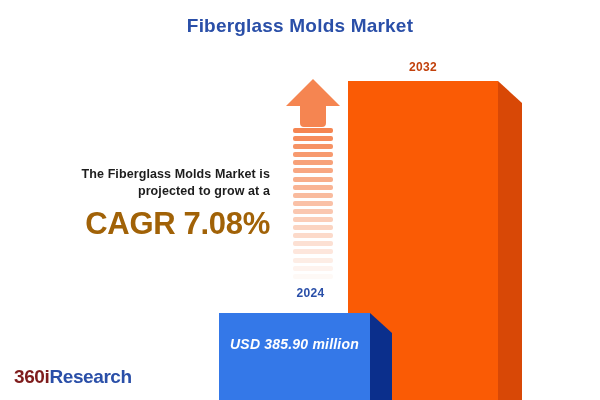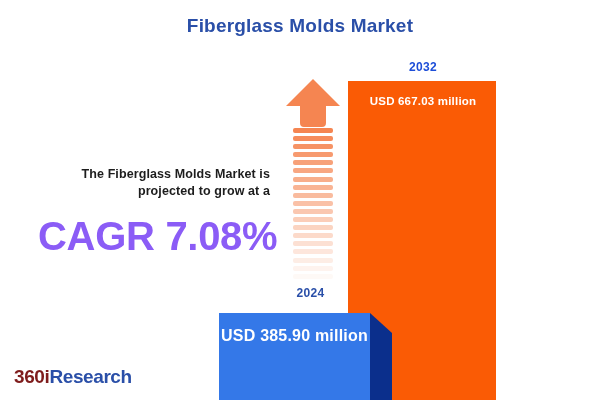--- a/index.html
+++ b/index.html
@@ -2,21 +2,21 @@
 <html><head>
 <meta charset="utf-8">
 <style>
   html, body {
     margin: 0;
     padding: 0;
     background: #ffffff;
   }
   #canvas {
     position: relative;
-    width: 496px;
+    width: 600px;
     height: 400px;
     background: #ffffff;
     overflow: hidden;
     font-family: "Liberation Sans", sans-serif;
     -webkit-font-smoothing: antialiased;
   }
 
   
   #chart-title {
     position: absolute;
@@ -65,21 +65,21 @@
     white-space: pre;
   }
   #bar-2032-year {
     position: absolute;
     left: 348px;
     top: 60px;
     width: 150px;
     text-align: center;
     font-size: 12px;
     font-weight: bold;
-    color: #1d4ed8;
+    color: #c2410c;
     letter-spacing: 0.3px;
     z-index: 6;
   }
 
   
   #bar-2024-front {
     position: absolute;
     left: 219px;
     top: 313px;
     width: 151px;
@@ -93,29 +93,30 @@
     top: 313px;
     width: 22px;
     height: 87px;
     background: #0b2f8c;
     clip-path: polygon(0 0, 100% 20px, 100% 100%, 0 100%);
     z-index: 4;
   }
   #bar-2024-value {
     position: absolute;
     left: 219px;
-    top: 327px;
+    top: 336px;
     width: 151px;
     text-align: center;
-    font-size: 16px;
+    font-size: 14px;
     font-weight: bold;
     color: #ffffff;
     letter-spacing: 0.2px;
     z-index: 7;
     white-space: pre;
+    font-style: italic;
   }
   #bar-2024-year {
     position: absolute;
     left: 235px;
     top: 286px;
     width: 151px;
     text-align: center;
     font-size: 12px;
     font-weight: bold;
     color: #2a4fa8;
@@ -164,24 +165,24 @@
   #cagr-lead {
     font-size: 12.5px;
     font-weight: bold;
     color: #1d1d1d;
     line-height: 17px;
     letter-spacing: 0.1px;
     white-space: pre-line;
     text-align: right;
   }
   #cagr-value {
-    margin-top: 18px;
-    font-size: 40px;
-    font-weight: bold;
-    color: #8b5cf6;
+    margin-top: 6px;
+    font-size: 31px;
+    font-weight: bold;
+    color: #a16207;
     letter-spacing: -0.3px;
     line-height: 36px;
     white-space: pre;
   }
 
   
   #logo {
     position: absolute;
     left: 14px;
     top: 366px;
@@ -224,21 +225,20 @@
         <div class="arrow-stripe" style="background: rgb(253, 237, 229);"></div>
         <div class="arrow-stripe" style="background: rgb(254, 243, 238);"></div>
         <div class="arrow-stripe" style="background: rgb(254, 249, 246);"></div>
         <div class="arrow-stripe" style="background: rgb(255, 255, 255);"></div>
       </div>
   </div>
 
   <div id="bar-2032-year">2032</div>
   <div id="bar-2032-side"></div>
   <div id="bar-2032-front"></div>
-  <div id="bar-2032-value">USD 667.03 million</div>
 
   <div id="bar-2024-year">2024</div>
   <div id="bar-2024-side"></div>
   <div id="bar-2024-front"></div>
   <div id="bar-2024-value">USD 385.90 million</div>
 
   <div id="cagr-block">
     <div id="cagr-lead">The Fiberglass Molds Market is
 projected to grow at a</div>
     <div id="cagr-value">CAGR 7.08%</div>

